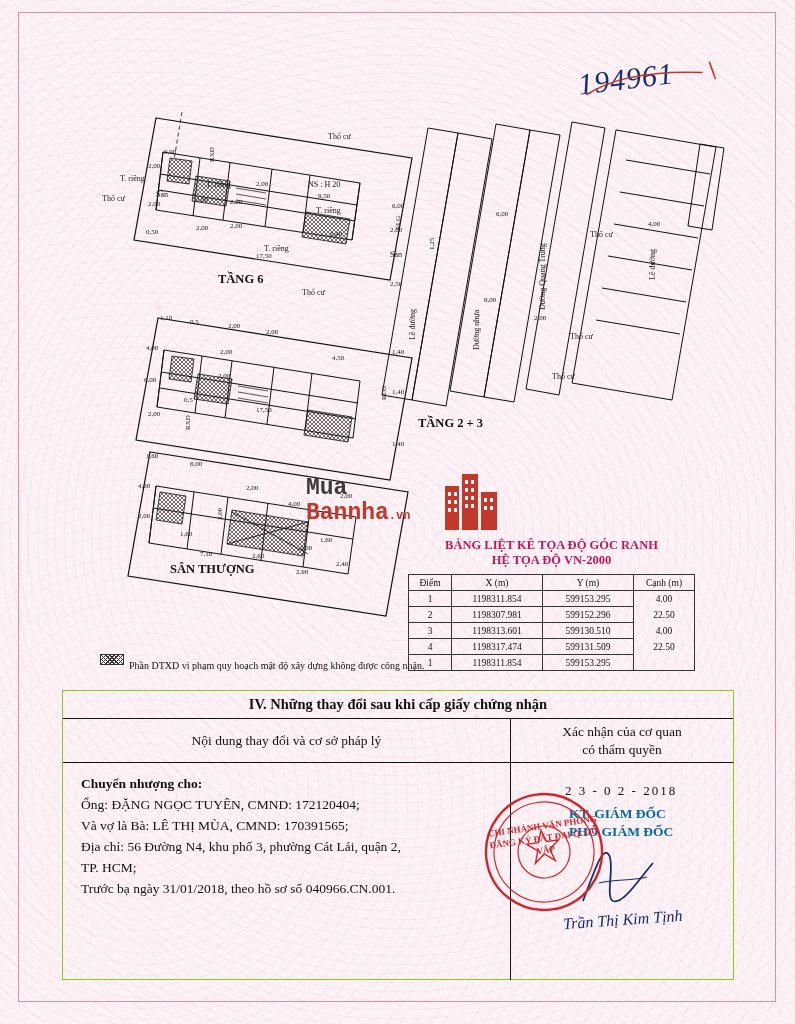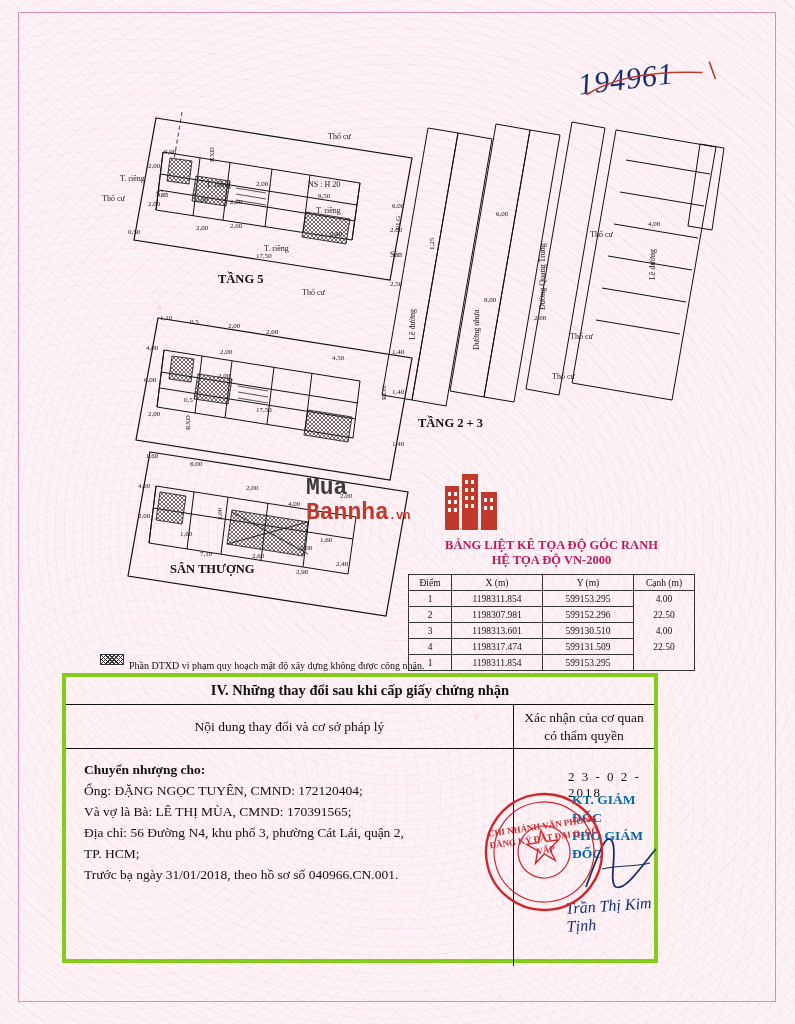--- a/index.html
+++ b/index.html
@@ -173,24 +173,24 @@
     background:
       repeating-linear-gradient(45deg, #333 0 1px, transparent 1px 3px),
       repeating-linear-gradient(-45deg, #333 0 1px, transparent 1px 3px);
   }
   .legend .txt { font-size: 10px; color:#111;margin-top:12px; }
 
   
   .sec4 {
     position: absolute;
     left: 62px;
-    top: 673px;
-    width: 596px;
+    top: 690px;
+    width: 672px;
     height: 290px;
-    border: 4px solid #84cc16;
+    border: 1px solid #84cc16;
     box-sizing: border-box;
   }
   .sec4-head {
     height: 27px;
     border-bottom: 1px solid #111;
     display: flex;
     align-items: center;
     justify-content: center;
     font-size: 14.5px;
     font-weight: bold;
@@ -416,21 +416,21 @@
     <span class="lbl t8 rot90" style="left:478px; top:210px;">Đường Quang Trung</span>
     <span class="lbl t8 rot90" style="left:588px; top:180px;">Lề đường</span>
     <span class="lbl t7 rot90" style="left:148px; top:62px;">RXD</span>
     <span class="lbl t7 rot90" style="left:334px; top:130px;">RLG</span>
     <span class="lbl t7 rot90" style="left:124px; top:330px;">RXD</span>
     <span class="lbl t7 rot90" style="left:320px; top:300px;">RLG</span>
 
     <span class="lbl t7" style="left:104px; top:48px;">0,90</span>
     <span class="lbl t7" style="left:88px; top:62px;">2,00</span>
     <span class="lbl t7" style="left:88px; top:100px;">2,00</span>
-    <span class="lbl t7" style="left:68px; top:128px;">0,50</span>
+    <span class="lbl t7" style="left:86px; top:128px;">0,50</span>
     <span class="lbl t7" style="left:136px; top:96px;">2,00</span>
     <span class="lbl t7" style="left:170px; top:98px;">2,00</span>
     <span class="lbl t7" style="left:170px; top:122px;">2,00</span>
     <span class="lbl t7" style="left:136px; top:124px;">2,00</span>
     <span class="lbl t7" style="left:196px; top:80px;">2,00</span>
     <span class="lbl t7" style="left:258px; top:92px;">9,50</span>
     <span class="lbl t7" style="left:270px; top:130px;">2,40</span>
     <span class="lbl t7" style="left:196px; top:152px;">17,50</span>
     <span class="lbl t7" style="left:332px; top:102px;">6,00</span>
     <span class="lbl t7" style="left:330px; top:126px;">2,00</span>
@@ -466,21 +466,21 @@
     <span class="lbl t7" style="left:186px; top:384px;">2,00</span>
     <span class="lbl t7" style="left:228px; top:400px;">4,00</span>
     <span class="lbl t7" style="left:280px; top:392px;">2,00</span>
     <span class="lbl t7" style="left:140px; top:450px;">7,10</span>
     <span class="lbl t7" style="left:192px; top:452px;">2,60</span>
     <span class="lbl t7" style="left:240px; top:444px;">2,00</span>
     <span class="lbl t7" style="left:236px; top:468px;">2,90</span>
     <span class="lbl t7" style="left:276px; top:460px;">2,40</span>
     <span class="lbl t7" style="left:260px; top:436px;">1,60</span>
 
-    <span class="floor-name" style="left:158px; top:172px;">TẦNG 5</span>
+    <span class="floor-name" style="left:158px; top:172px;">TẦNG 6</span>
     <span class="floor-name" style="left:358px; top:316px;">TẦNG 2 + 3</span>
     <span class="floor-name" style="left:110px; top:462px;">SÂN THƯỢNG</span>
   </div>
 
   <div class="legend">
     <span class="swatch"></span>
     <span class="txt">Phần DTXD vi phạm quy hoạch mật độ xây dựng không được công nhận.</span>
   </div>
 
   <div class="watermark">

